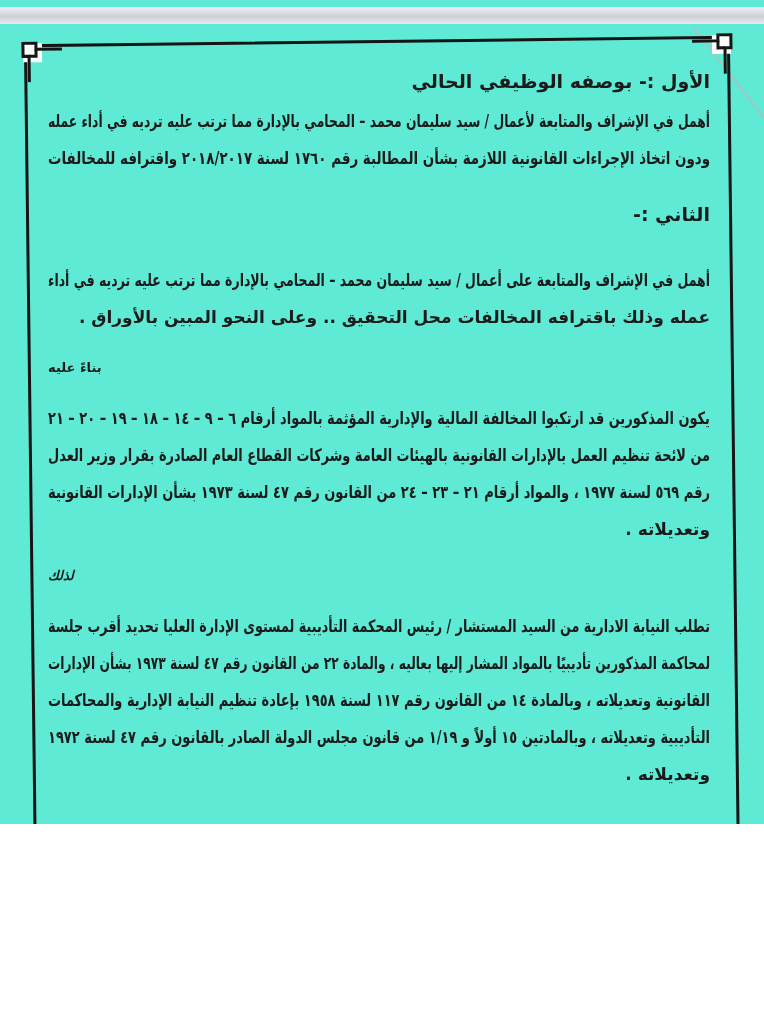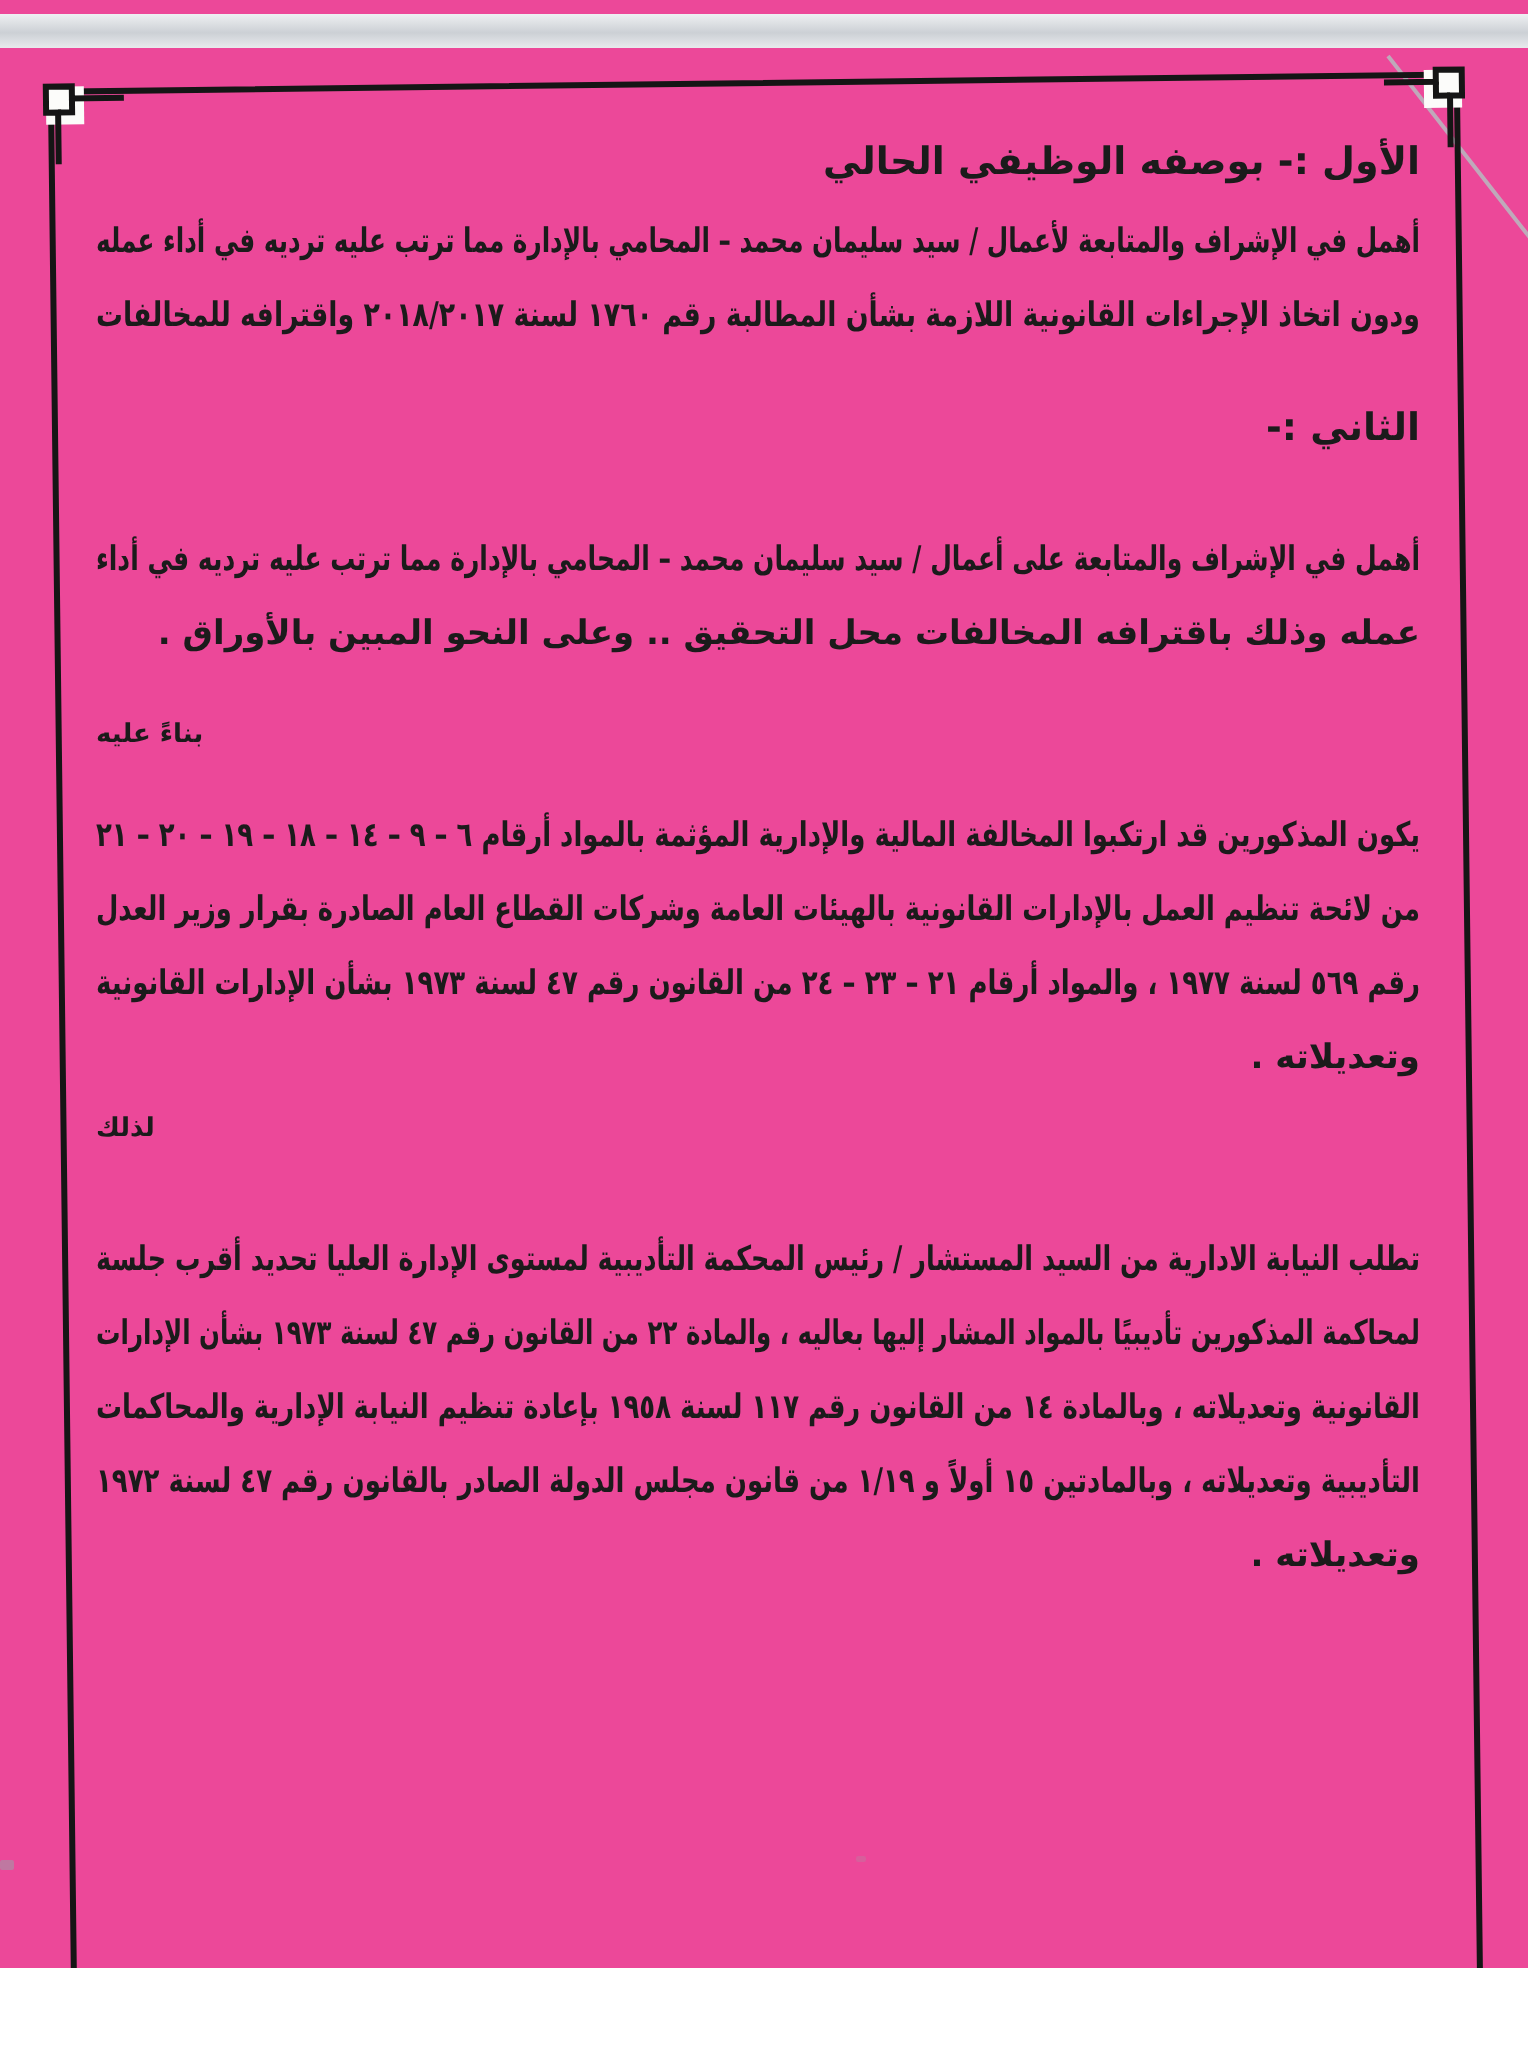--- a/index.html
+++ b/index.html
@@ -1,19 +1,19 @@
 <!DOCTYPE html>
 <html lang="ar"><head>
 <meta charset="utf-8">
 <style>
   html,body{margin:0;padding:0;}
   body{width:764px;height:1024px;overflow:hidden;background:#ffffff;}
   .page{
-    position:relative;width:764px;height:984px;overflow:hidden;
-    background:#ec4899;
+    position:relative;width:764px;height:824px;overflow:hidden;
+    background:#5eead4;
     font-family:"DejaVu Sans", sans-serif;
   }
   
   .scan-band{
     position:absolute;top:7px;left:0;right:0;height:17px;
     background:linear-gradient(180deg,#eef0f2 0%,#ccd0d5 55%,#e8eaed 100%);
   }
   
   .fold-line{
     position:absolute;left:694px;top:27px;width:120px;height:2px;
@@ -45,22 +45,22 @@
   }
   .h-right{font-size:19px;line-height:34px;text-align:right;white-space:nowrap;}
   .h-center{font-size:13px;line-height:34px;text-align:left;white-space:nowrap;}
   .jline{font-size:17px;line-height:37px;white-space:nowrap;text-align:right;}
   .jline > span{white-space:nowrap;}
   #p1{margin-top:5px;}
   #h2{margin-top:20px;}
   #p2{margin-top:31px;}
   #hc1{margin-top:15px;}
   #p3{margin-top:15px;}
-  #hc2{}
-  #p4{margin-top:30px;}
+  #hc2{margin-top:11px;font-style:italic;}
+  #p4{margin-top:15px;}
   
   .speck{position:absolute;background:#9ba1a7;opacity:.55;border-radius:1px;}
   .speck.s1{left:0;top:930px;width:7px;height:5px;}
   .speck.s2{left:2px;top:986px;width:5px;height:4px;}
   .speck.s3{left:0;top:1014px;width:8px;height:6px;}
   .speck.s4{left:428px;top:928px;width:5px;height:3px;opacity:.25;}
 </style>
 </head>
 <body>
 

